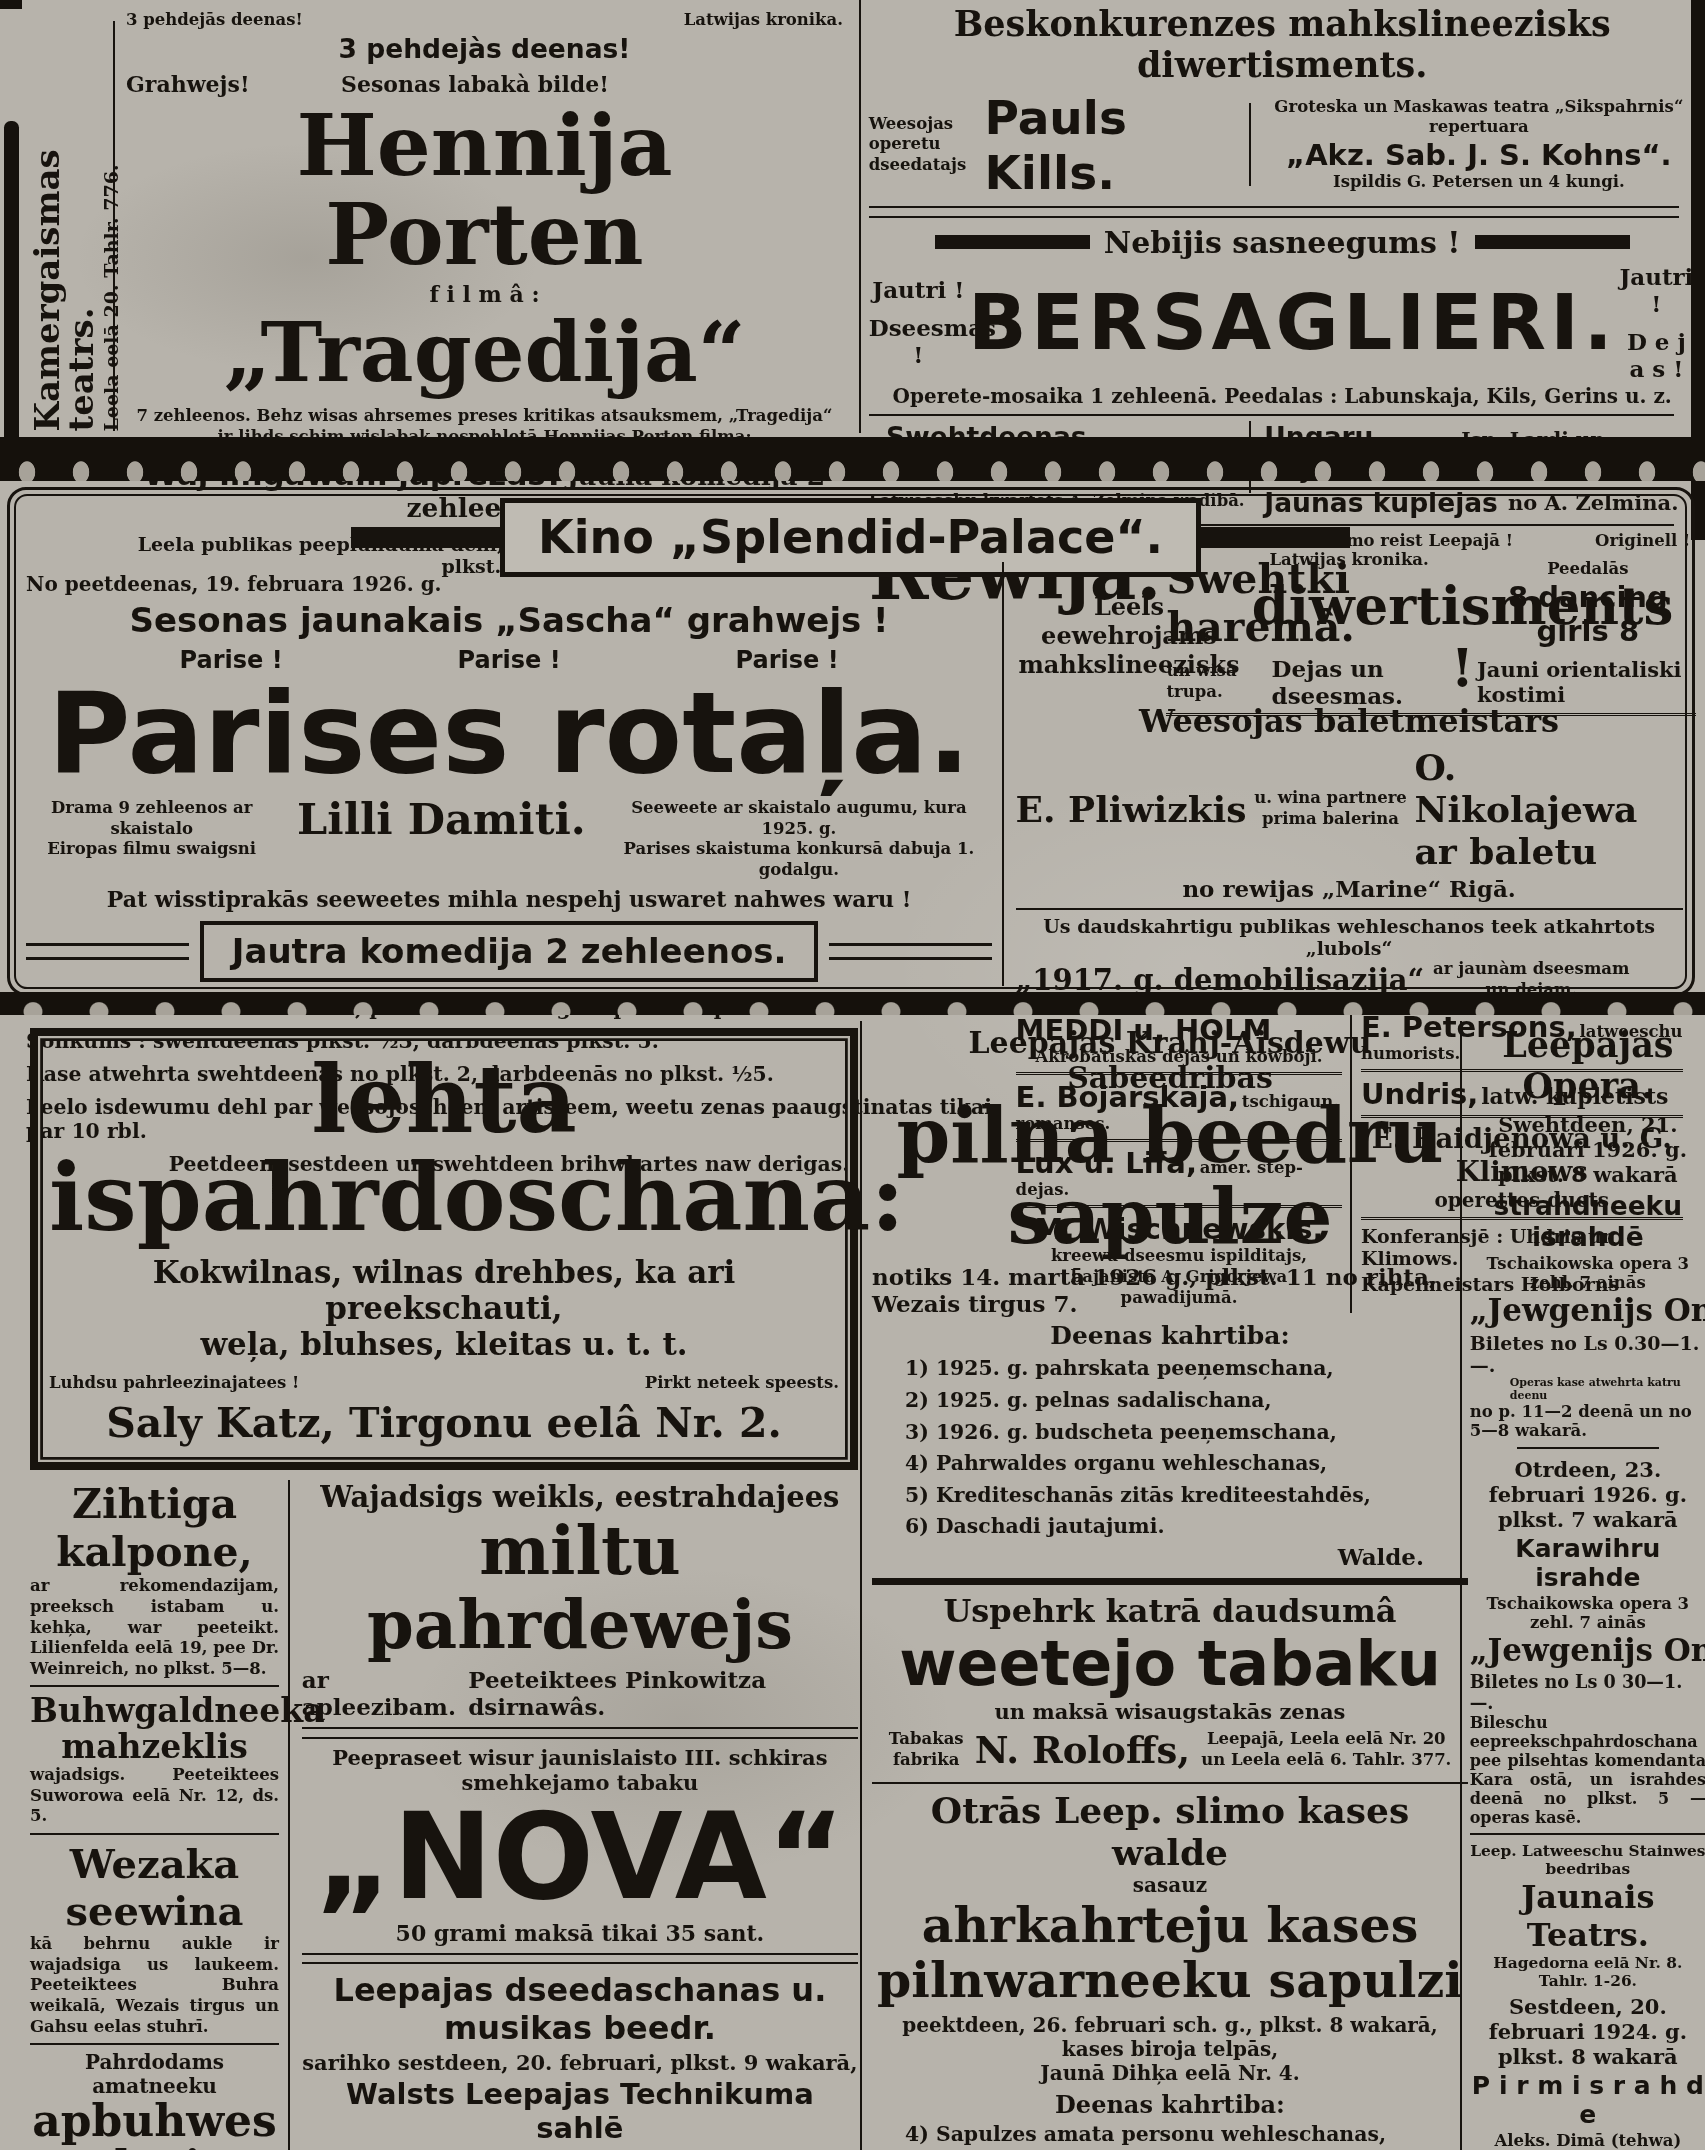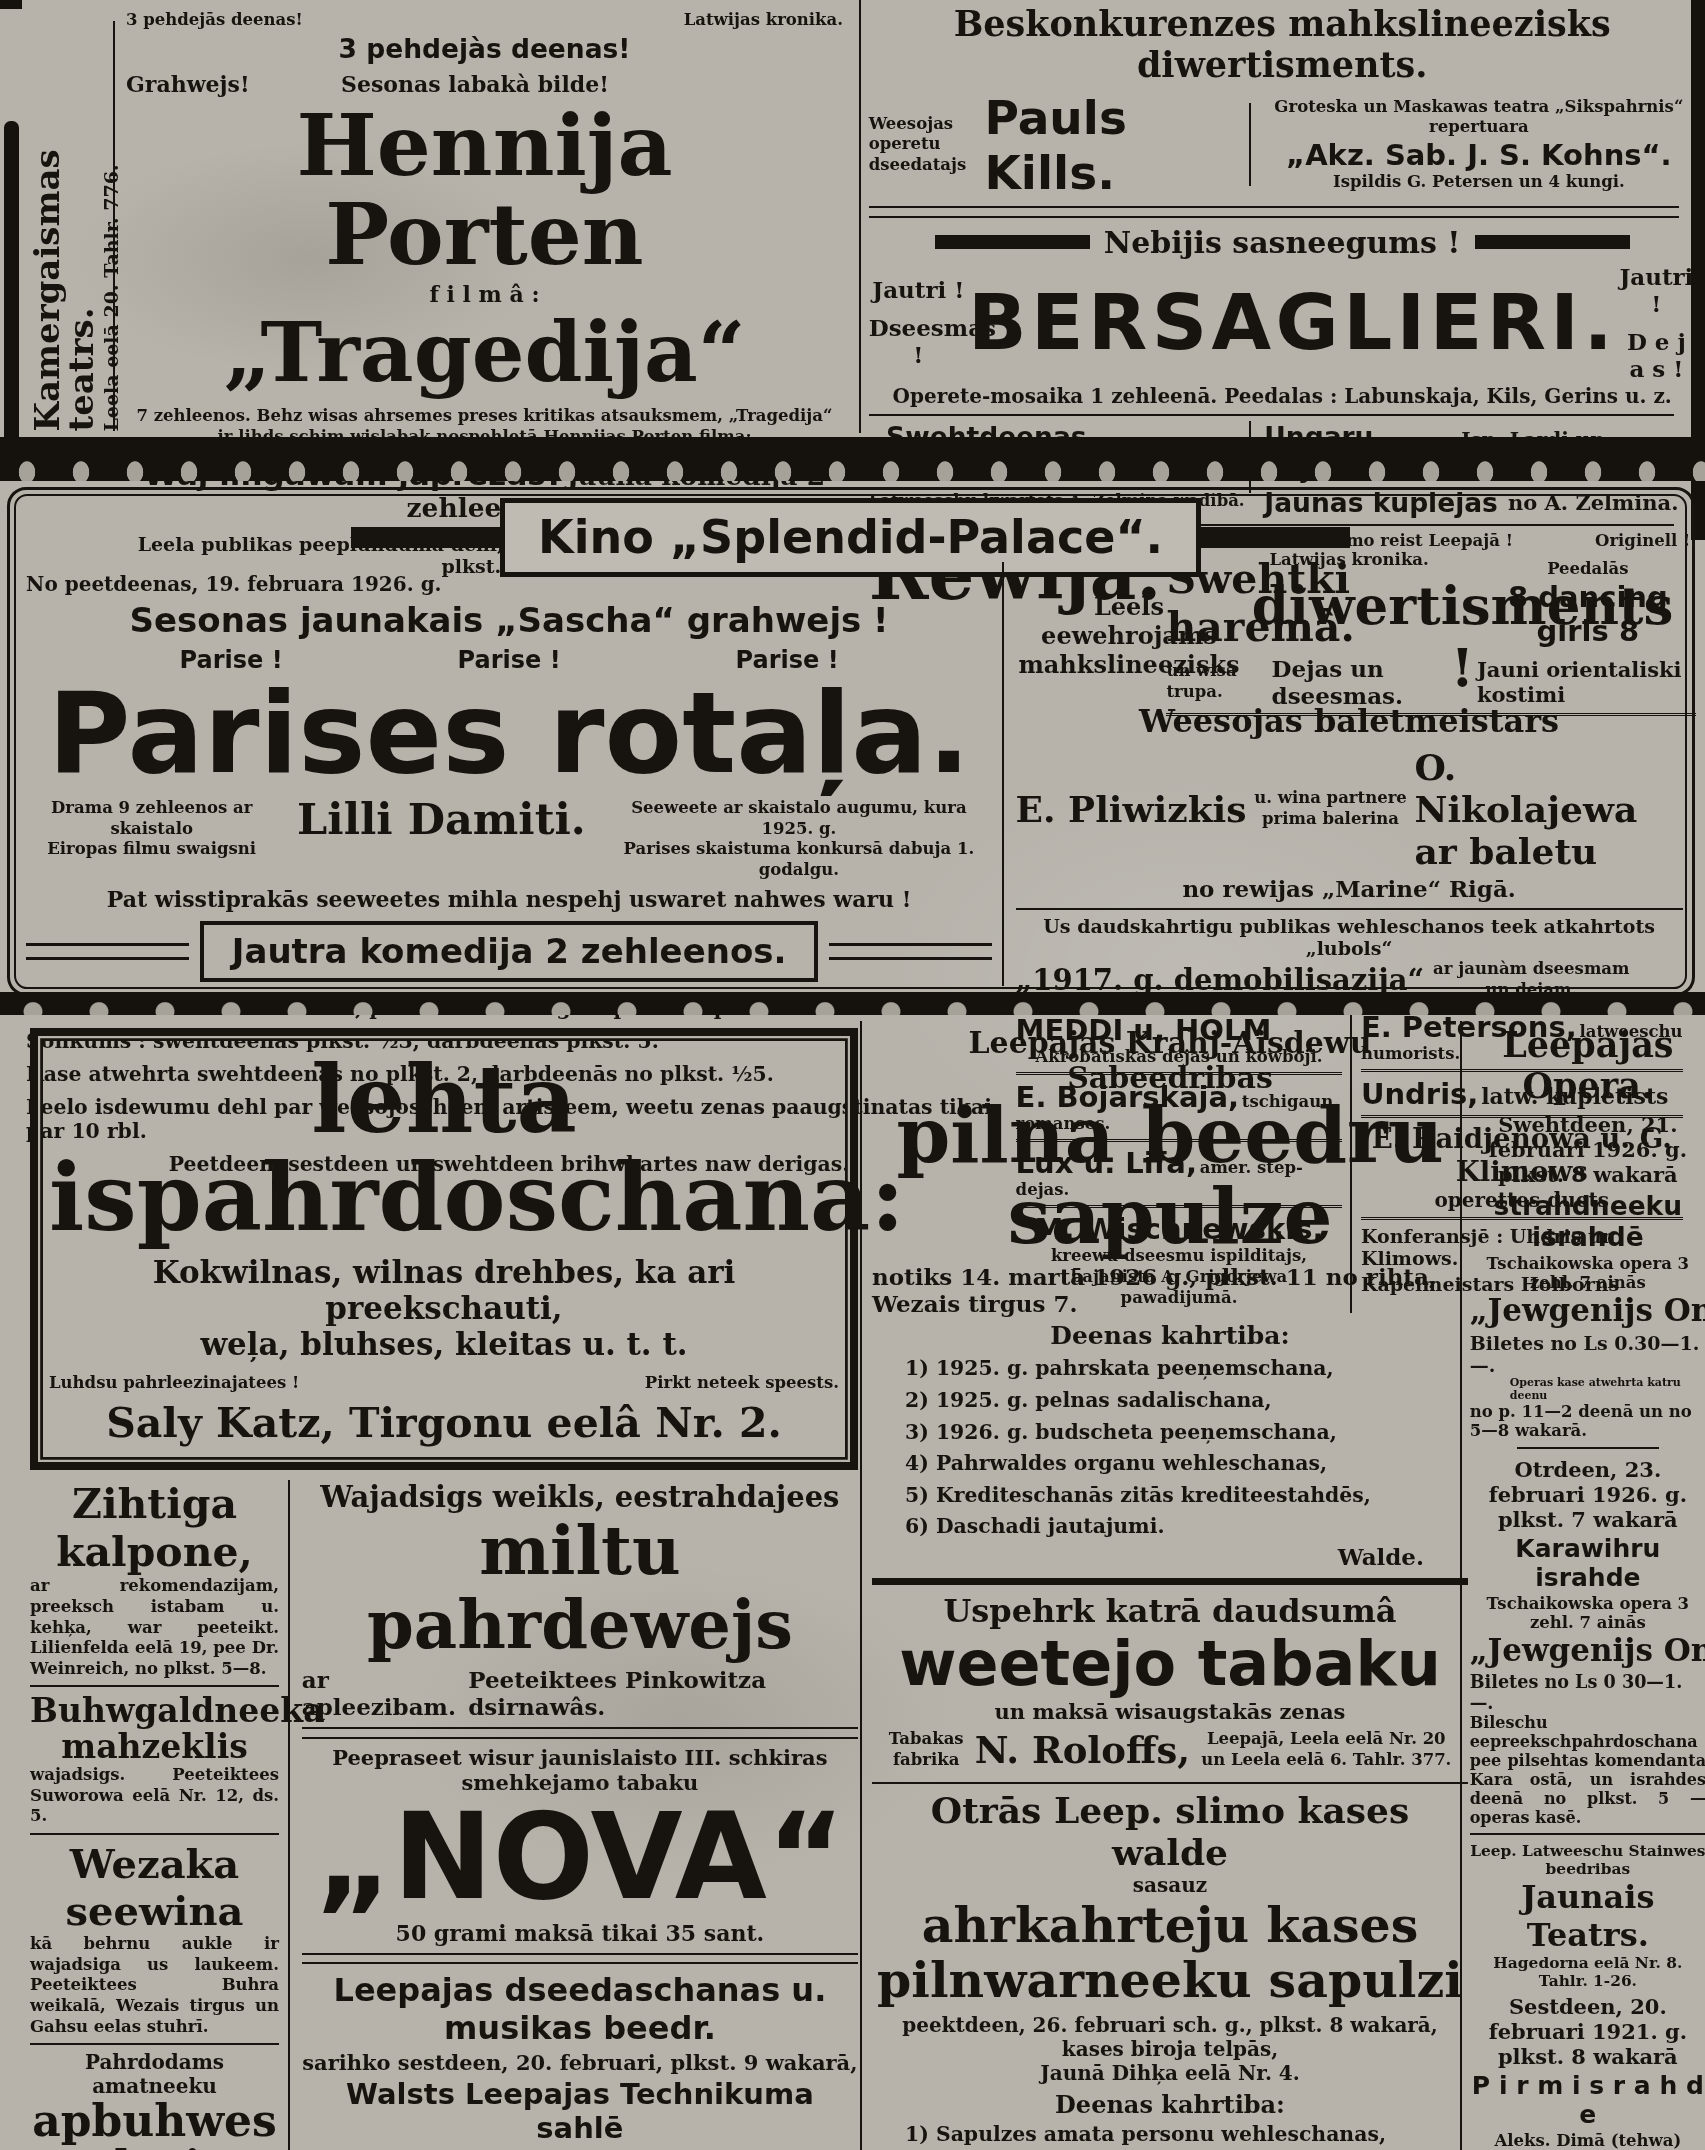--- a/index.html
+++ b/index.html
@@ -364,21 +364,21 @@
 
     <div>
       <div class="c bl" style="font-size:36px;">Otrās Leep. slimo kases walde</div>
       <div class="c bl" style="font-size:20px;">sasauz</div>
       <div class="c bl" style="font-size:49px;line-height:1.15;">ahrkahrteju kases</div>
       <div class="c bl" style="font-size:49px;line-height:1.1;">pilnwarneeku sapulzi</div>
       <div class="bl" style="font-size:20px;margin-top:5.5px;text-align:center;">peektdeen, 26. februari sch. g., plkst. 8 wakarā, kases biroja telpās,</div>
       <div class="c bl" style="font-size:20px;">Jaunā Dihķa eelā Nr. 4.</div>
       <div class="c bl" style="font-size:24px;margin-top:4.4px;">Deenas kahrtiba:</div>
       <div class="bl" style="font-size:20.4px;margin-left:33px;line-height:1.55;">
-        <div>1)  Sapulzes amata personu wehleschanas,</div>
+        <div>4)  Sapulzes amata personu wehleschanas,</div>
         <div>2)  Papildu pabalstu normas par 1926. g,</div>
 
       </div>
 
     </div>
 
   </div>
 
   <div style="position:absolute;left:1460px;top:0;width:246px;height:1130px;border-left:2.8px solid #17130e;padding-left:7.7px;box-sizing:border-box;">
     <div class="c bl" style="font-size:35px;padding-top:3.3px;">Leepajas Opera.</div>
@@ -395,20 +395,20 @@
     <div class="c bl" style="font-size:21px;">plkst. 7 wakarā</div>
     <div class="c sans" style="font-size:25px;margin-top:2.2px;">Karawihru israhde</div>
     <div class="c bl" style="font-size:16.5px;margin-top:2.2px;">Tschaikowska opera 3 zehl. 7 ainās</div>
     <div class="bl" style="font-size:31px;white-space:nowrap;">„Jewgenijs Onegins“</div>
     <div class="bl" style="font-size:17.6px;margin-top:2.2px;">Biletes no Ls 0 30—1.—.</div>
     <div class="bl just" style="font-size:16px;">Bileschu eepreekschpahrdoschana pee pilsehtas komendanta Kara ostā, un israhdes deenā no plkst. 5 — operas kasē.</div>
     <div style="border-top:2.2px solid #17130e;margin:6.6px 0;"></div>
     <div class="c bl" style="font-size:15.4px;">Leep. Latweeschu Stainwes beedribas</div>
     <div class="c bl" style="font-size:32px;">Jaunais Teatrs.</div>
     <div class="c bl" style="font-size:15.4px;">Hagedorna eelā Nr. 8.  Tahlr. 1-26.</div>
-    <div class="c bl" style="font-size:21px;margin-top:4.4px;">Sestdeen, 20. februari 1921. g.</div>
+    <div class="c bl" style="font-size:21px;margin-top:4.4px;">Sestdeen, 20. februari 1924. g.</div>
     <div class="c bl" style="font-size:21px;">plkst. 8 wakarā</div>
     <div class="c sans" style="font-size:25px;margin-top:2.2px;">P i r m i s r a h d e</div>
     <div class="c bl" style="font-size:16.5px;margin-top:2.2px;">Aleks. Dimā (tehwa) drama 5 ainās</div>
 
   </div>
 </div>
 
 
 </body></html>

